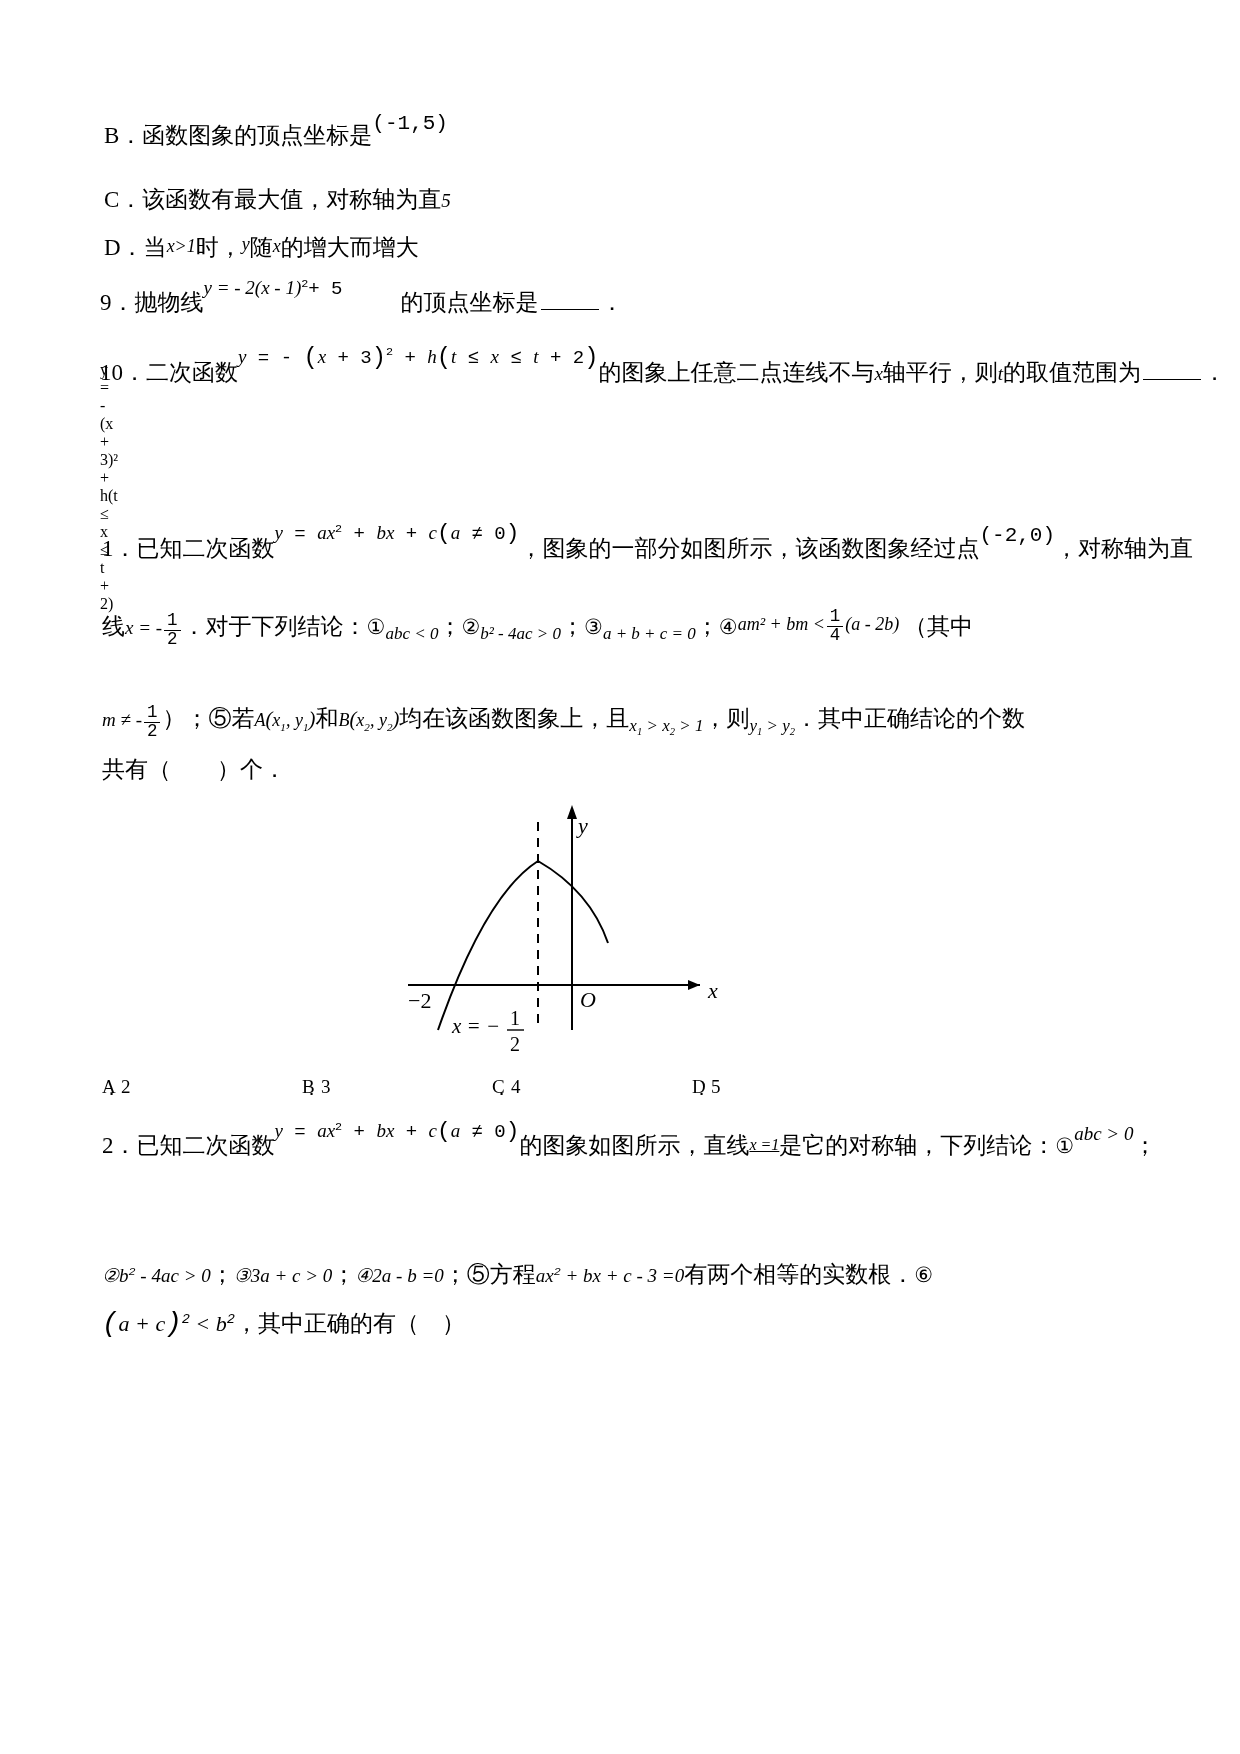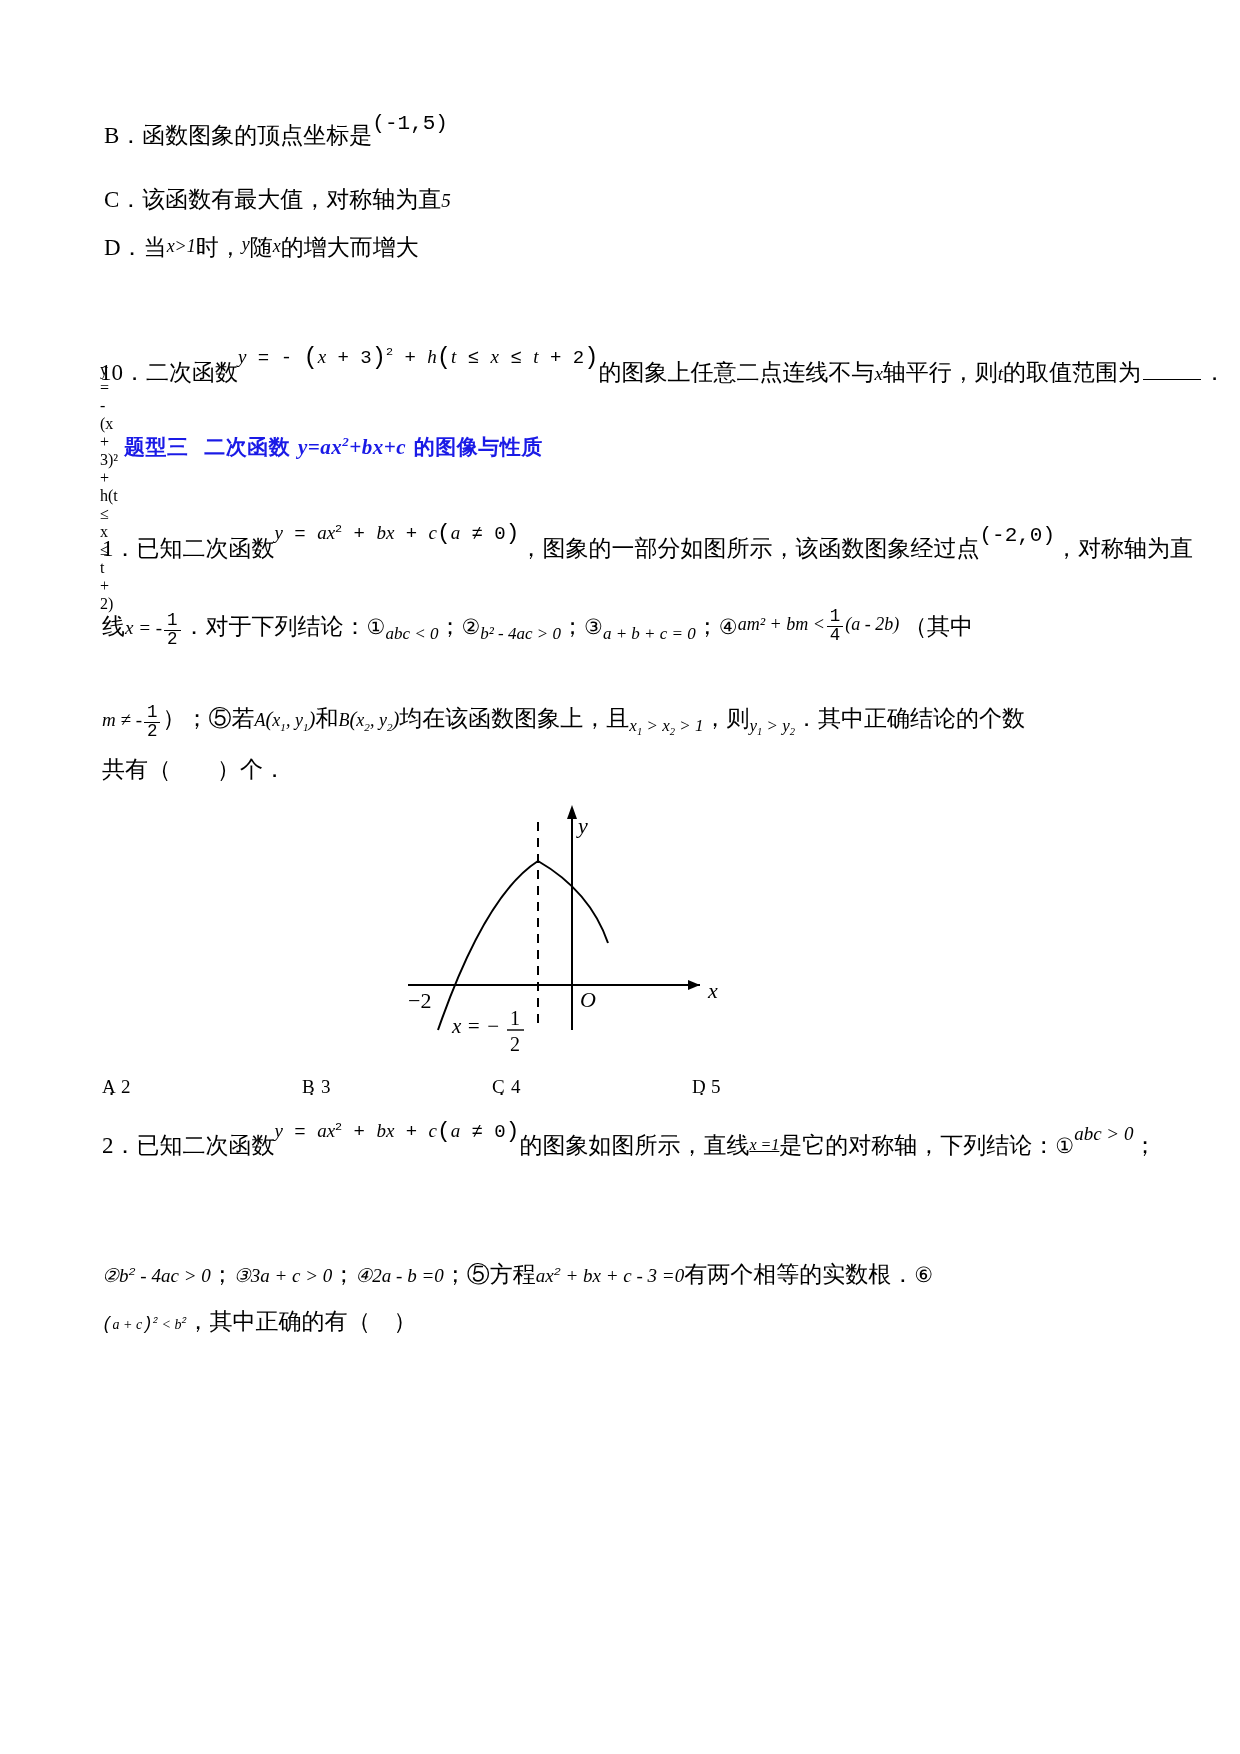--- a/index.html
+++ b/index.html
@@ -66,31 +66,33 @@
   </div>
 
   <div class="line" style="left:104px;top:188px;">
     <span class="cjk">C．该函数有最大值，对称轴为直</span><span class="mi" style="font-size:19px;">5</span>
   </div>
 
   <div class="line" style="left:104px;top:228px;">
     <span class="cjk">D．当</span><span class="eq-sm mi" style="top:-3px;">x&gt;1</span><span class="cjk">时，</span><span class="eq-sm mi" style="top:-5px;">y</span><span class="cjk">随</span><span class="eq-sm mi" style="top:-3px;">x</span><span class="cjk">的增大而增大</span>
   </div>
 
+  <div class="line" style="left:100px;top:291px;">
+    <span class="cjk">9．抛物线</span><span class="eq" style="top:-16px;">
+      <span class="mi">y = - 2(x - 1)</span><span class="sup mn">2</span><span class="mn">+ 5</span>
+    </span><span style="display:inline-block;width:58px;"></span><span class="cjk">的顶点坐标是</span><span class="blank"></span><span class="cjk">．</span>
+  </div>
 
   <div class="line" style="left:100px;top:361px;">
     <span class="cjk">10．二次函数</span><span class="eq" style="top:-17px;">
       <span class="mi">y</span><span class="mn"> = - </span><span class="mn" style="font-size:1.25em;vertical-align:-0.05em;">(</span><span class="mi">x</span><span class="mn"> + 3</span><span class="mn" style="font-size:1.25em;vertical-align:-0.05em;">)</span><span class="sup mn">2</span><span class="mn"> + </span><span class="mi">h</span><span class="mn" style="font-size:1.25em;vertical-align:-0.05em;">(</span><span class="mi">t</span><span class="mn"> ≤ </span><span class="mi">x</span><span class="mn"> ≤ </span><span class="mi">t</span><span class="mn"> + 2</span><span class="mn" style="font-size:1.25em;vertical-align:-0.05em;">)</span>
     </span><span class="cjk">的图象上任意二点连线不与</span><span class="mi" style="font-size:19px;">x</span><span class="cjk">轴平行，则</span><span class="mi" style="font-size:19px;">t</span><span class="cjk">的取值范围为</span><span class="blank"></span><span class="cjk">．</span>
   </div>
   <div style="position:absolute;left:100px;top:361px;width:1px;height:1px;">y = - (x + 3)² + h(t ≤ x ≤ t + 2)</div>
 
-  <div class="heading" style="left:124px;top:433px;">
-    <span>题型三</span>&nbsp;&nbsp;<span>二次函数</span>&nbsp;<span class="fml">y=ax</span><span class="fml sup">2</span><span class="fml">+bx+c</span>&nbsp;<span>的图像与性质</span>
-  </div>
 
   <div class="line" style="left:102px;top:537px;">
     <span class="cjk">1．已知二次函数</span><span class="eq" style="top:-17px;">
       <span class="mi">y</span><span class="mn"> = </span><span class="mi">ax</span><span class="sup mn">2</span><span class="mn"> + </span><span class="mi">bx</span><span class="mn"> + </span><span class="mi">c</span><span class="mn" style="font-size:1.2em;">(</span><span class="mi">a</span><span class="mn"> ≠ 0</span><span class="mn" style="font-size:1.2em;">)</span>
     </span><span class="cjk">，图象的一部分如图所示，该函数图象经过点</span><span class="eq mn" style="top:-15px;font-size:21px;">(-2,0)</span><span class="cjk">，对称轴为直</span>
   </div>
   <div style="position:absolute;left:0;top:0;width:1px;height:1px;overflow:hidden;">y = ax² + bx + c(a ≠ 0)</div>
 
   <div class="line" style="left:102px;top:612px;">
     <span class="cjk">线</span><span class="mi" style="font-size:19px;">x = -</span><span class="frac">
@@ -158,18 +160,18 @@
   </div>
   <div style="position:absolute;left:0;top:0;width:1px;height:1px;overflow:hidden;">y = ax² + bx + c(a ≠ 0)</div>
 
   <div class="line" style="left:102px;top:1263px;">
     <span class="mi" style="font-size:19px;">②<span class="mi">b</span><span class="sup mn">2</span> - 4<span class="mi">ac</span> &gt; 0</span><span class="cjk">；</span><span class="mi" style="font-size:19px;">③3a + c &gt; 0</span><span class="cjk">；</span><span class="mi" style="font-size:19px;">④2a - b =0</span><span class="cjk">；</span><span class="cjk">⑤方程</span><span class="mi" style="font-size:19px;"><span class="mi">ax</span><span class="sup mn">2</span> + <span class="mi">bx</span> + <span class="mi">c</span> - 3 =0</span><span class="cjk">有两个相等的实数根．</span><span class="mn" style="font-size:21px;">⑥</span>
   </div>
   <div style="position:absolute;left:0;top:0;width:1px;height:1px;overflow:hidden;">②b² - 4ac &gt; 0</div>
   <div style="position:absolute;left:0;top:0;width:1px;height:1px;overflow:hidden;">ax² + bx + c - 3 =0</div>
 
   <div class="line" style="left:102px;top:1310px;">
-    <span class="mi" style="font-size:14px;"><span class="mn" style="font-size:1.25em;">(</span><span class="mi">a</span> + <span class="mi">c</span><span class="mn" style="font-size:1.25em;">)</span><span class="sup mn">2</span> &lt; <span class="mi">b</span><span class="sup mn">2</span></span><span class="cjk">，其中正确的有（　）</span>
+    <span class="mi" style="font-size:22px;"><span class="mn" style="font-size:1.25em;">(</span><span class="mi">a</span> + <span class="mi">c</span><span class="mn" style="font-size:1.25em;">)</span><span class="sup mn">2</span> &lt; <span class="mi">b</span><span class="sup mn">2</span></span><span class="cjk">，其中正确的有（　）</span>
   </div>
   <div style="position:absolute;left:0;top:0;width:1px;height:1px;overflow:hidden;">(a + c)² &lt; b²</div>
 
 
 </div>
 
 </body></html>

